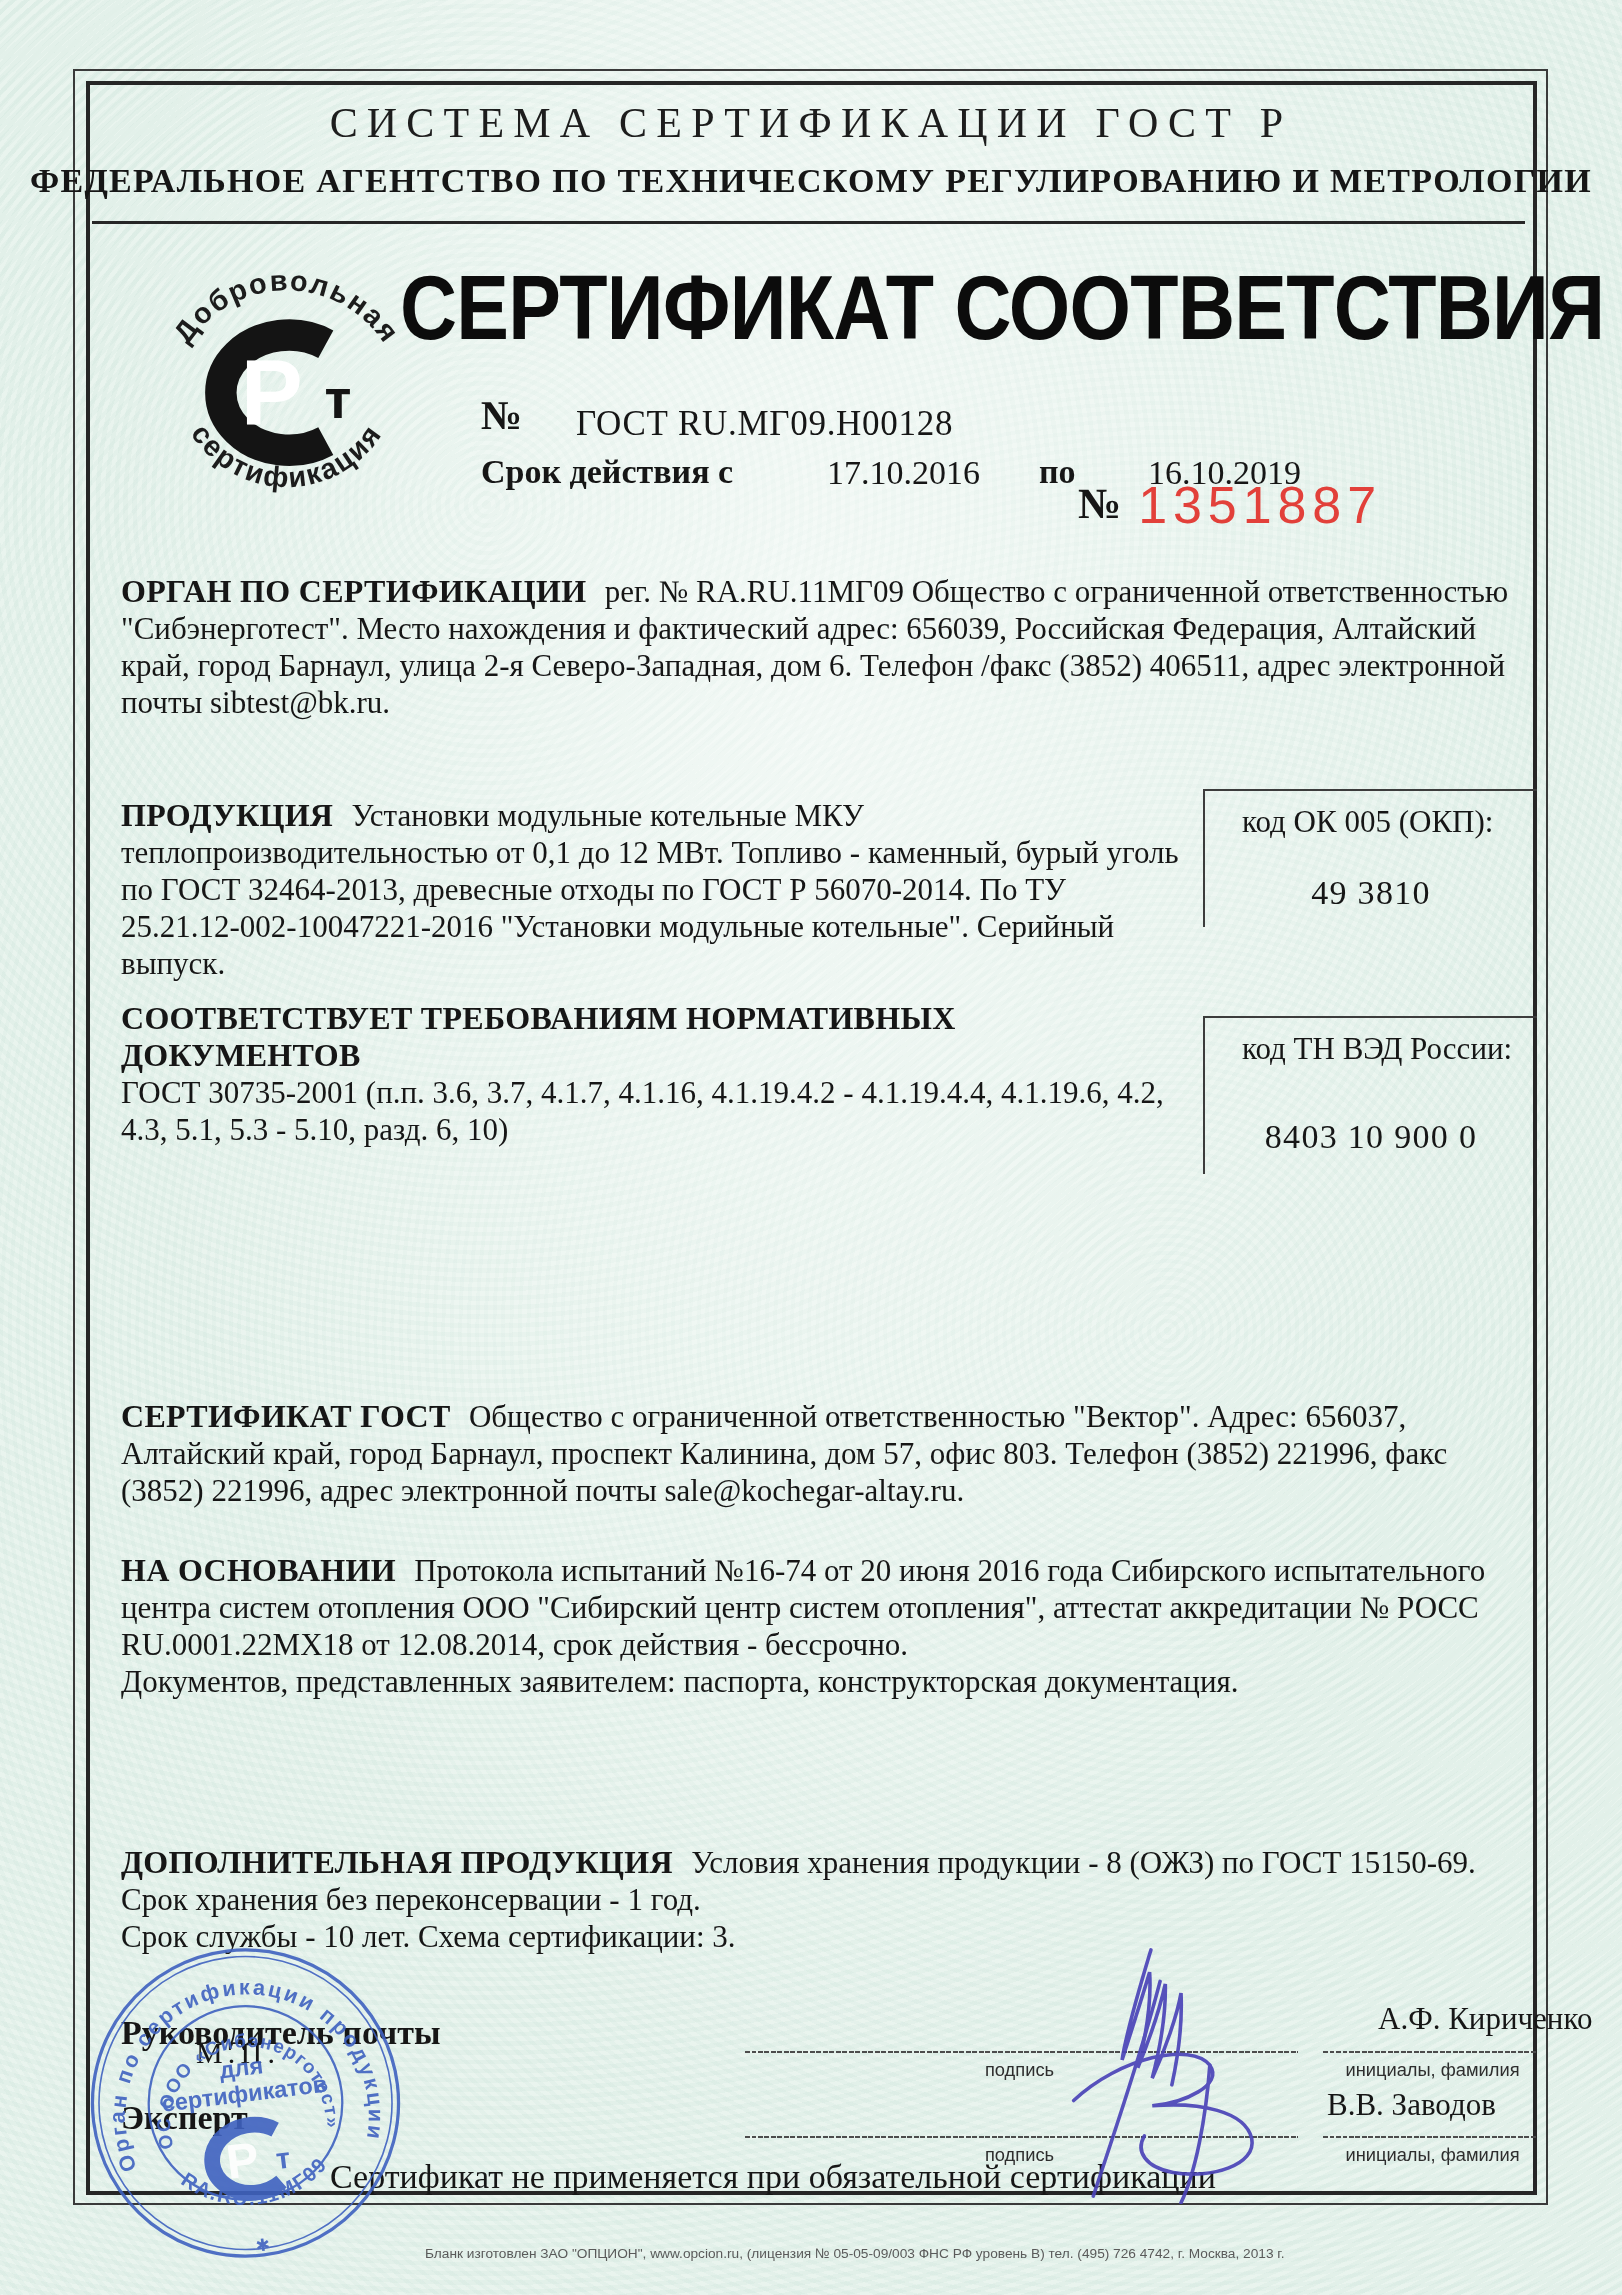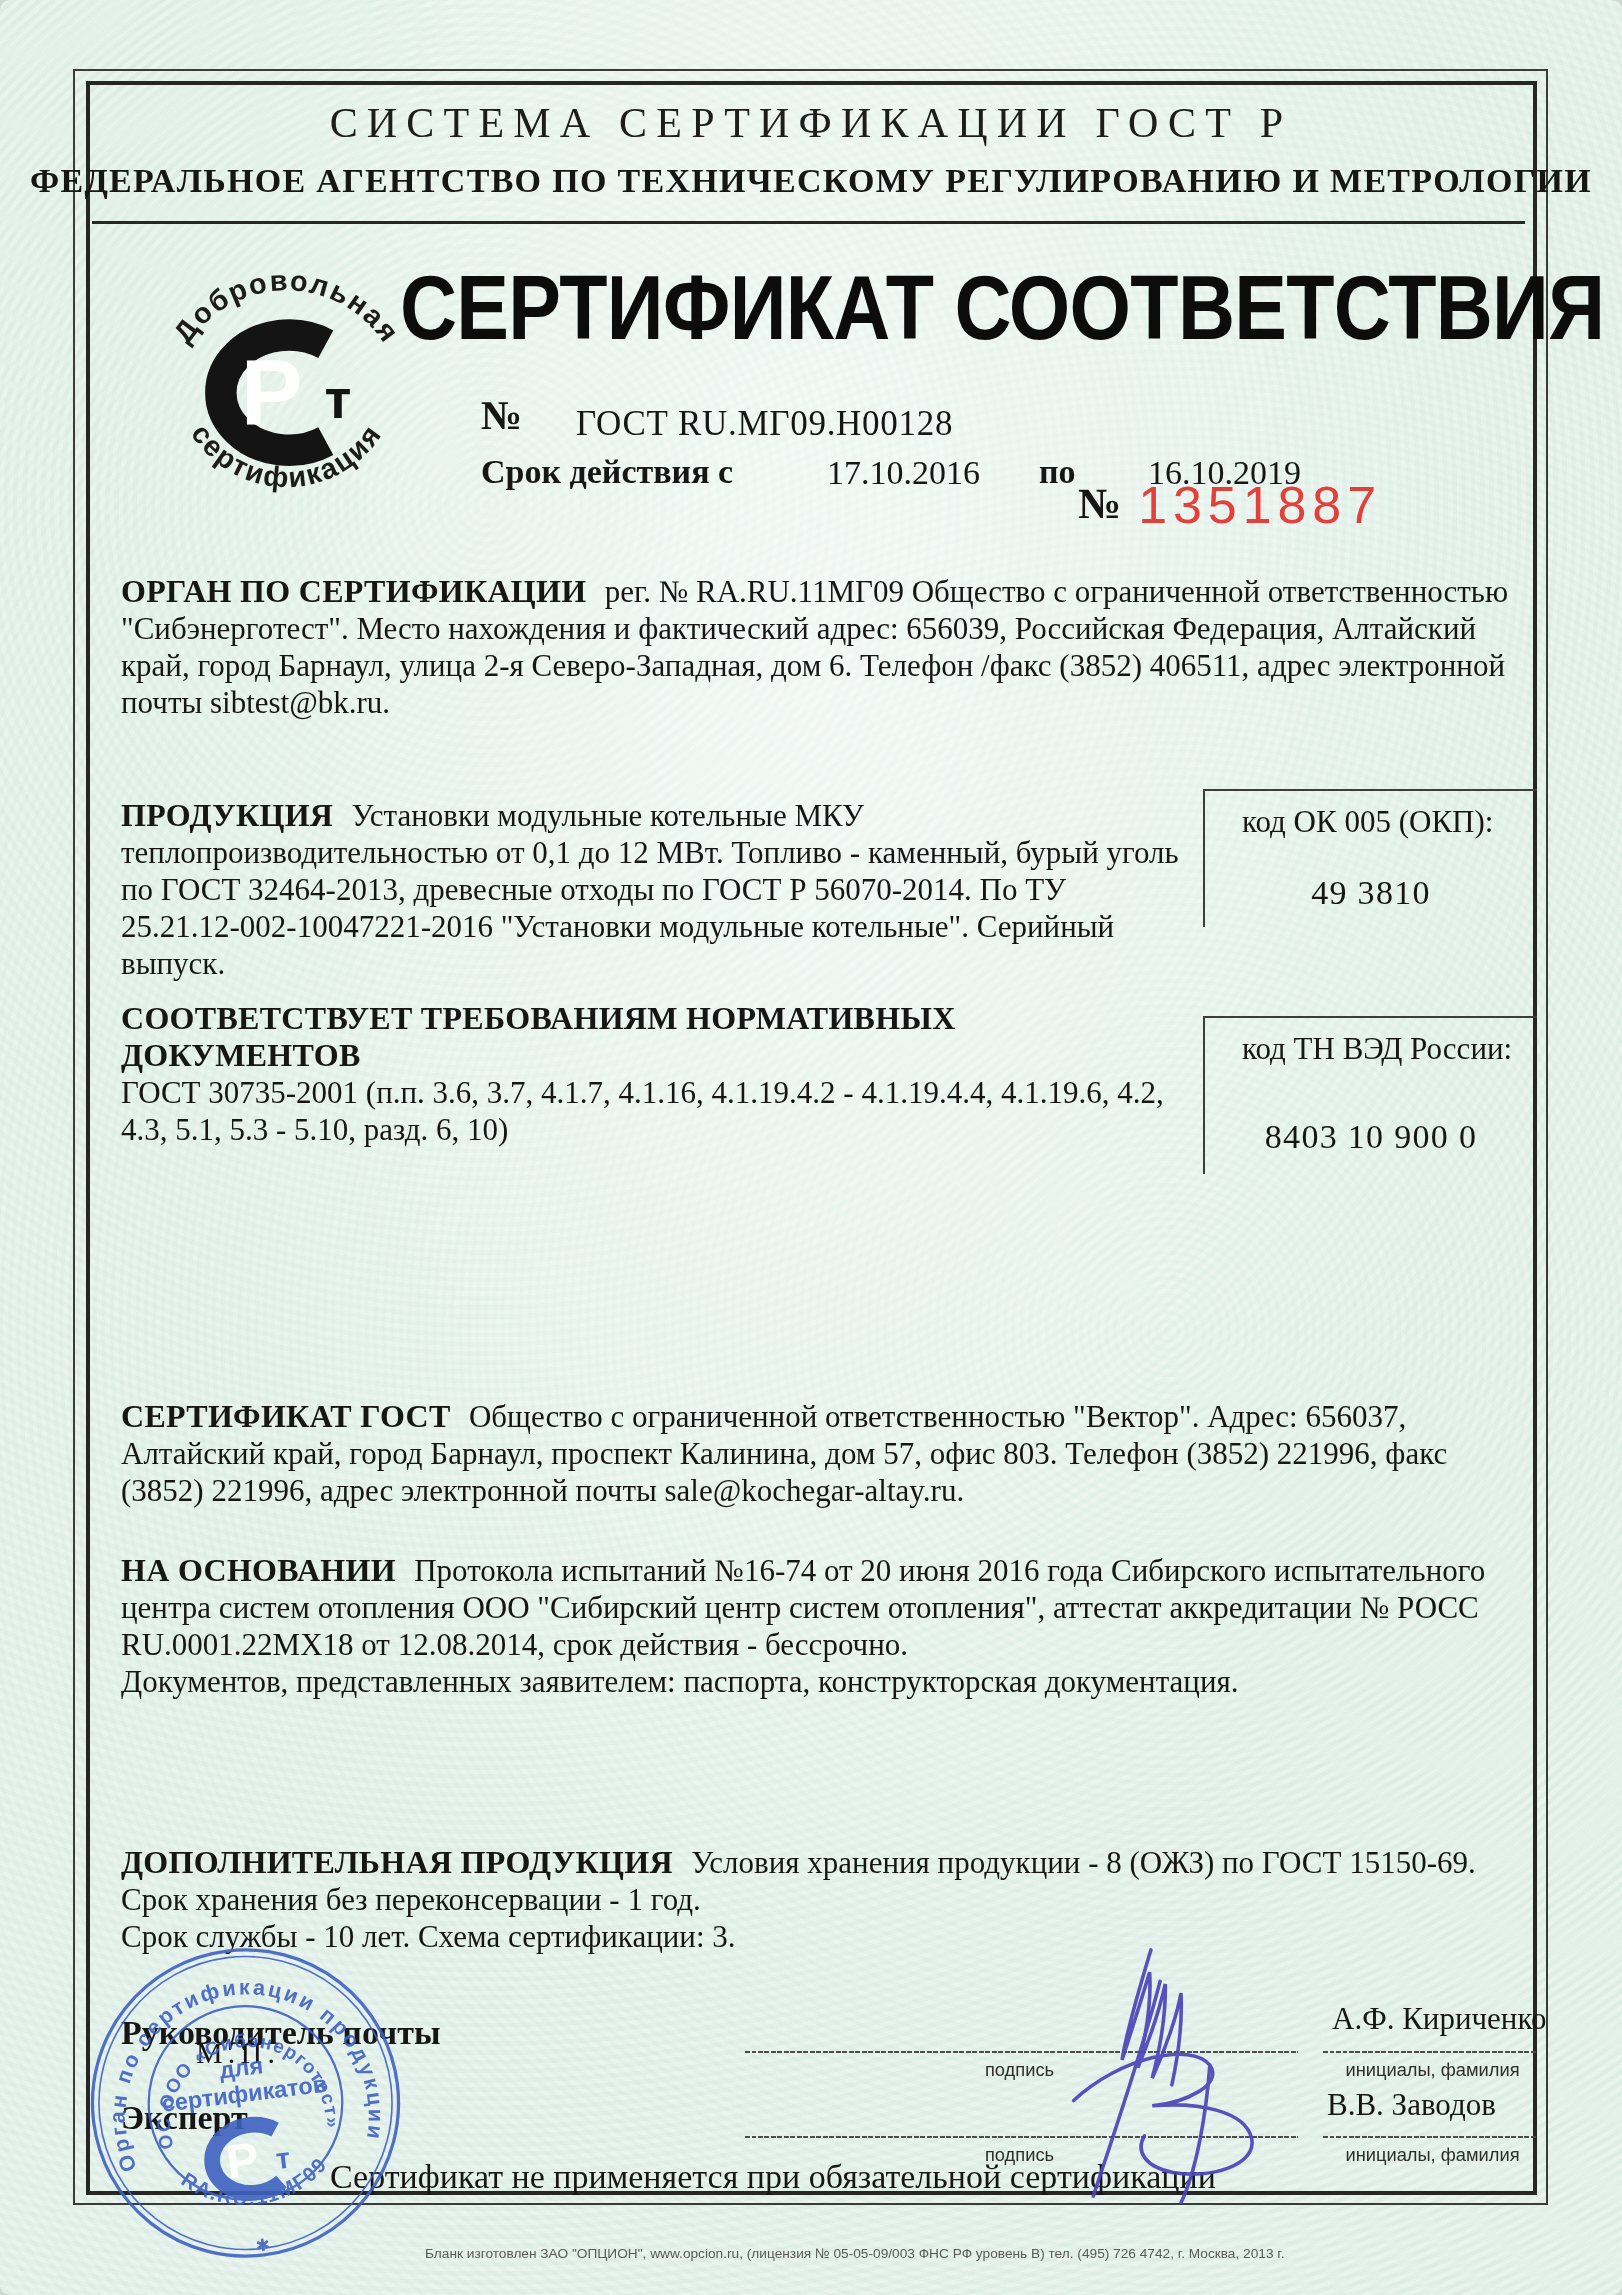--- a/index.html
+++ b/index.html
@@ -3,21 +3,21 @@
 <meta charset="utf-8">
 <style>
   html,body{margin:0;padding:0;background:#cfd9d4;}
   .page{
     position:relative;width:1622px;height:2295px;overflow:hidden;
     background-color:#e9f4ee;
     background-image:
       radial-gradient(ellipse at 50% 28%, rgba(255,255,255,.55), rgba(255,255,255,0) 62%),
       repeating-radial-gradient(circle at 30% 22%, rgba(175,212,198,.12) 0 4.6px, rgba(0,0,0,0) 4.6px 9.2px),
       repeating-radial-gradient(circle at 72% 58%, rgba(175,212,200,.10) 0 3.9px, rgba(0,0,0,0) 3.9px 8.5px);
-    font-family:"Liberation Serif","DejaVu Serif",serif;color:#161616;border-radius:10px;
+    font-family:"Liberation Serif","DejaVu Serif",serif;color:#161616;
   }
   .frame-outer{position:absolute;left:73px;top:69px;width:1471px;height:2132px;border:2px solid #3a3a3a;}
   .frame-inner{position:absolute;left:86px;top:81px;width:1443px;height:2106px;border:4.6px solid #262626;}
   .hdr1{position:absolute;left:0;top:99px;width:100%;text-align:center;font-size:42px;letter-spacing:9.2px;color:#1d1d1d;white-space:nowrap;}
   .hdr2{position:absolute;left:0;top:162px;width:100%;text-align:center;font-size:34px;font-weight:700;letter-spacing:1.3px;white-space:nowrap;}
   .hdr-div{position:absolute;left:92px;top:221px;width:1433px;height:3.3px;background:#262626;}
   .logo{position:absolute;left:149px;top:246px;width:275px;height:275px;}
   .doc-title{position:absolute;left:400px;top:255px;font-family:"Liberation Sans","DejaVu Sans",sans-serif;
     font-weight:700;font-size:79px;letter-spacing:-0.7px;transform:scaleY(1.15);transform-origin:left top;
     color:#0c0c0c;white-space:nowrap;}
@@ -132,21 +132,21 @@
   <div class="sect" style="top:1844px;width:1415px;">
     <span class="lbl">ДОПОЛНИТЕЛЬНАЯ ПРОДУКЦИЯ</span><span>Условия хранения продукции - 8 (ОЖЗ) по ГОСТ 15150-69. Срок хранения без переконсервации - 1 год.</span>
     <span class="blocktext">Срок службы - 10 лет. Схема сертификации: 3.</span>
   </div>
 
   <div class="mp">М.П.</div>
 
   <div class="sigrole" style="top:2014px;">Руководитель почты</div>
   <div class="microline" style="left:745px;top:2051px;width:553px;"></div>
   <div class="cap" style="left:928px;top:2059px;width:183px;">подпись</div>
-  <div class="signame" style="left:1332px;top:2001px;">А.Ф. Кириченко</div>
+  <div class="signame" style="left:1378px;top:2001px;">А.Ф. Кириченко</div>
   <div class="microline" style="left:1323px;top:2051px;width:213px;"></div>
   <div class="cap" style="left:1328px;top:2059px;width:209px;">инициалы, фамилия</div>
 
   <div class="sigrole" style="top:2099px;">Эксперт</div>
   <div class="microline" style="left:745px;top:2136px;width:553px;"></div>
   <div class="cap" style="left:928px;top:2144px;width:183px;">подпись</div>
   <div class="signame" style="left:1327px;top:2087px;">В.В. Заводов</div>
   <div class="microline" style="left:1323px;top:2136px;width:213px;"></div>
   <div class="cap" style="left:1328px;top:2144px;width:209px;">инициалы, фамилия</div>
 

